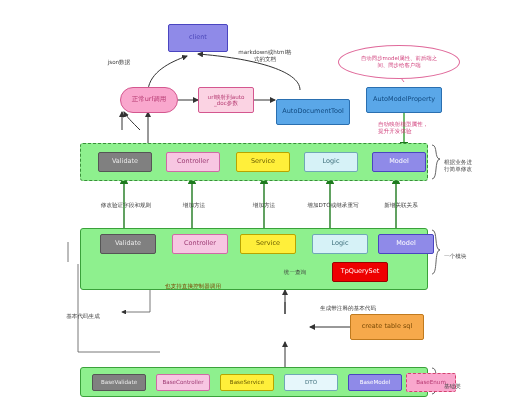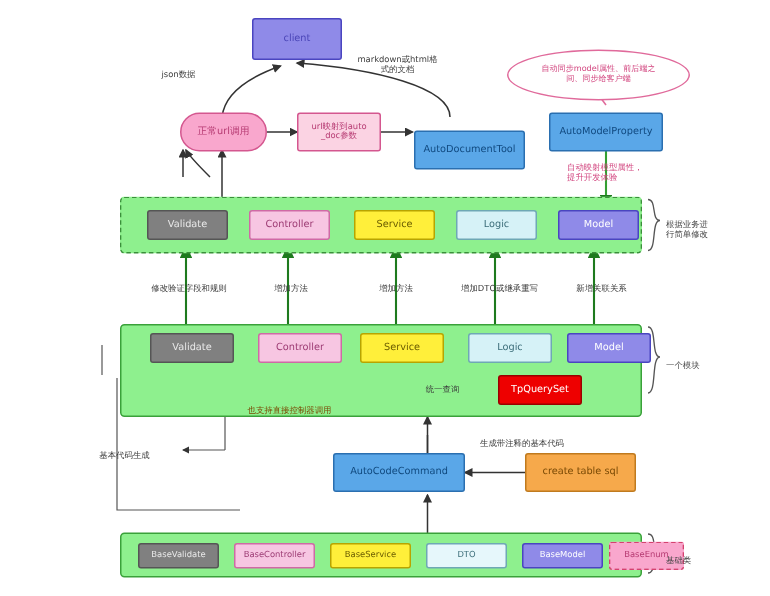--- a/index.html
+++ b/index.html
@@ -1,21 +1,21 @@
 <!DOCTYPE html>
 <html><head>
 <meta charset="utf-8">
 <style>
   html,body{margin:0;padding:0;background:#ffffff;}
   body{
     width:513px;height:397px;position:relative;overflow:hidden;
     font-family:"DejaVu Sans","Liberation Sans",sans-serif;
     color:#222;
   }
-  #canvas{position:absolute;left:0;top:0;width:513px;height:284px;}
+  #canvas{position:absolute;left:0;top:12px;width:513px;height:284px;}
   svg.layer{position:absolute;left:0;top:0;width:513px;height:397px;pointer-events:none;}
 
   .node{
     position:absolute;box-sizing:border-box;
     display:flex;align-items:center;justify-content:center;
     text-align:center;line-height:1.1;
     border:1px solid #555;border-radius:2px;
     font-size:6.5px;letter-spacing:0px;
     white-space:pre-line;
     padding:1px 2px;
@@ -172,23 +172,20 @@
     <span>Logic</span>
   </div>
   <div class="node" style="left:378px;top:222px;width:56px;height:20px;background:#8f8ae8;border-color:#4a45c0;color:#ffffff;">
     <span>Model</span>
   </div>
 
   <div class="node" style="left:332px;top:250px;width:56px;height:20px;background:#ee0000;border-color:#9a0000;color:#ffffff;">
     <span>TpQuerySet</span>
   </div>
 
-  <div class="node" style="left:222px;top:302px;width:88px;height:26px;background:#5aa7e8;border-color:#2a6fb0;color:#10497e;">
-    <span>AutoCodeCommand</span>
-  </div>
   <div class="node" style="left:350px;top:302px;width:74px;height:26px;background:#f6a94b;border-color:#c07a1e;color:#7a4a05;align-items:center;">
     <span>create table sql</span>
   </div>
 
   <div class="node" style="left:92px;top:362px;width:54px;height:17px;background:#808080;border-color:#555;color:#e9e9e9;font-size:5.6px;">
     <span>BaseValidate</span>
   </div>
   <div class="node" style="left:156px;top:362px;width:54px;height:17px;background:#f7c6e2;border-color:#cf6aa5;color:#9d3c74;font-size:5.6px;">
     <span>BaseController</span>
   </div>

